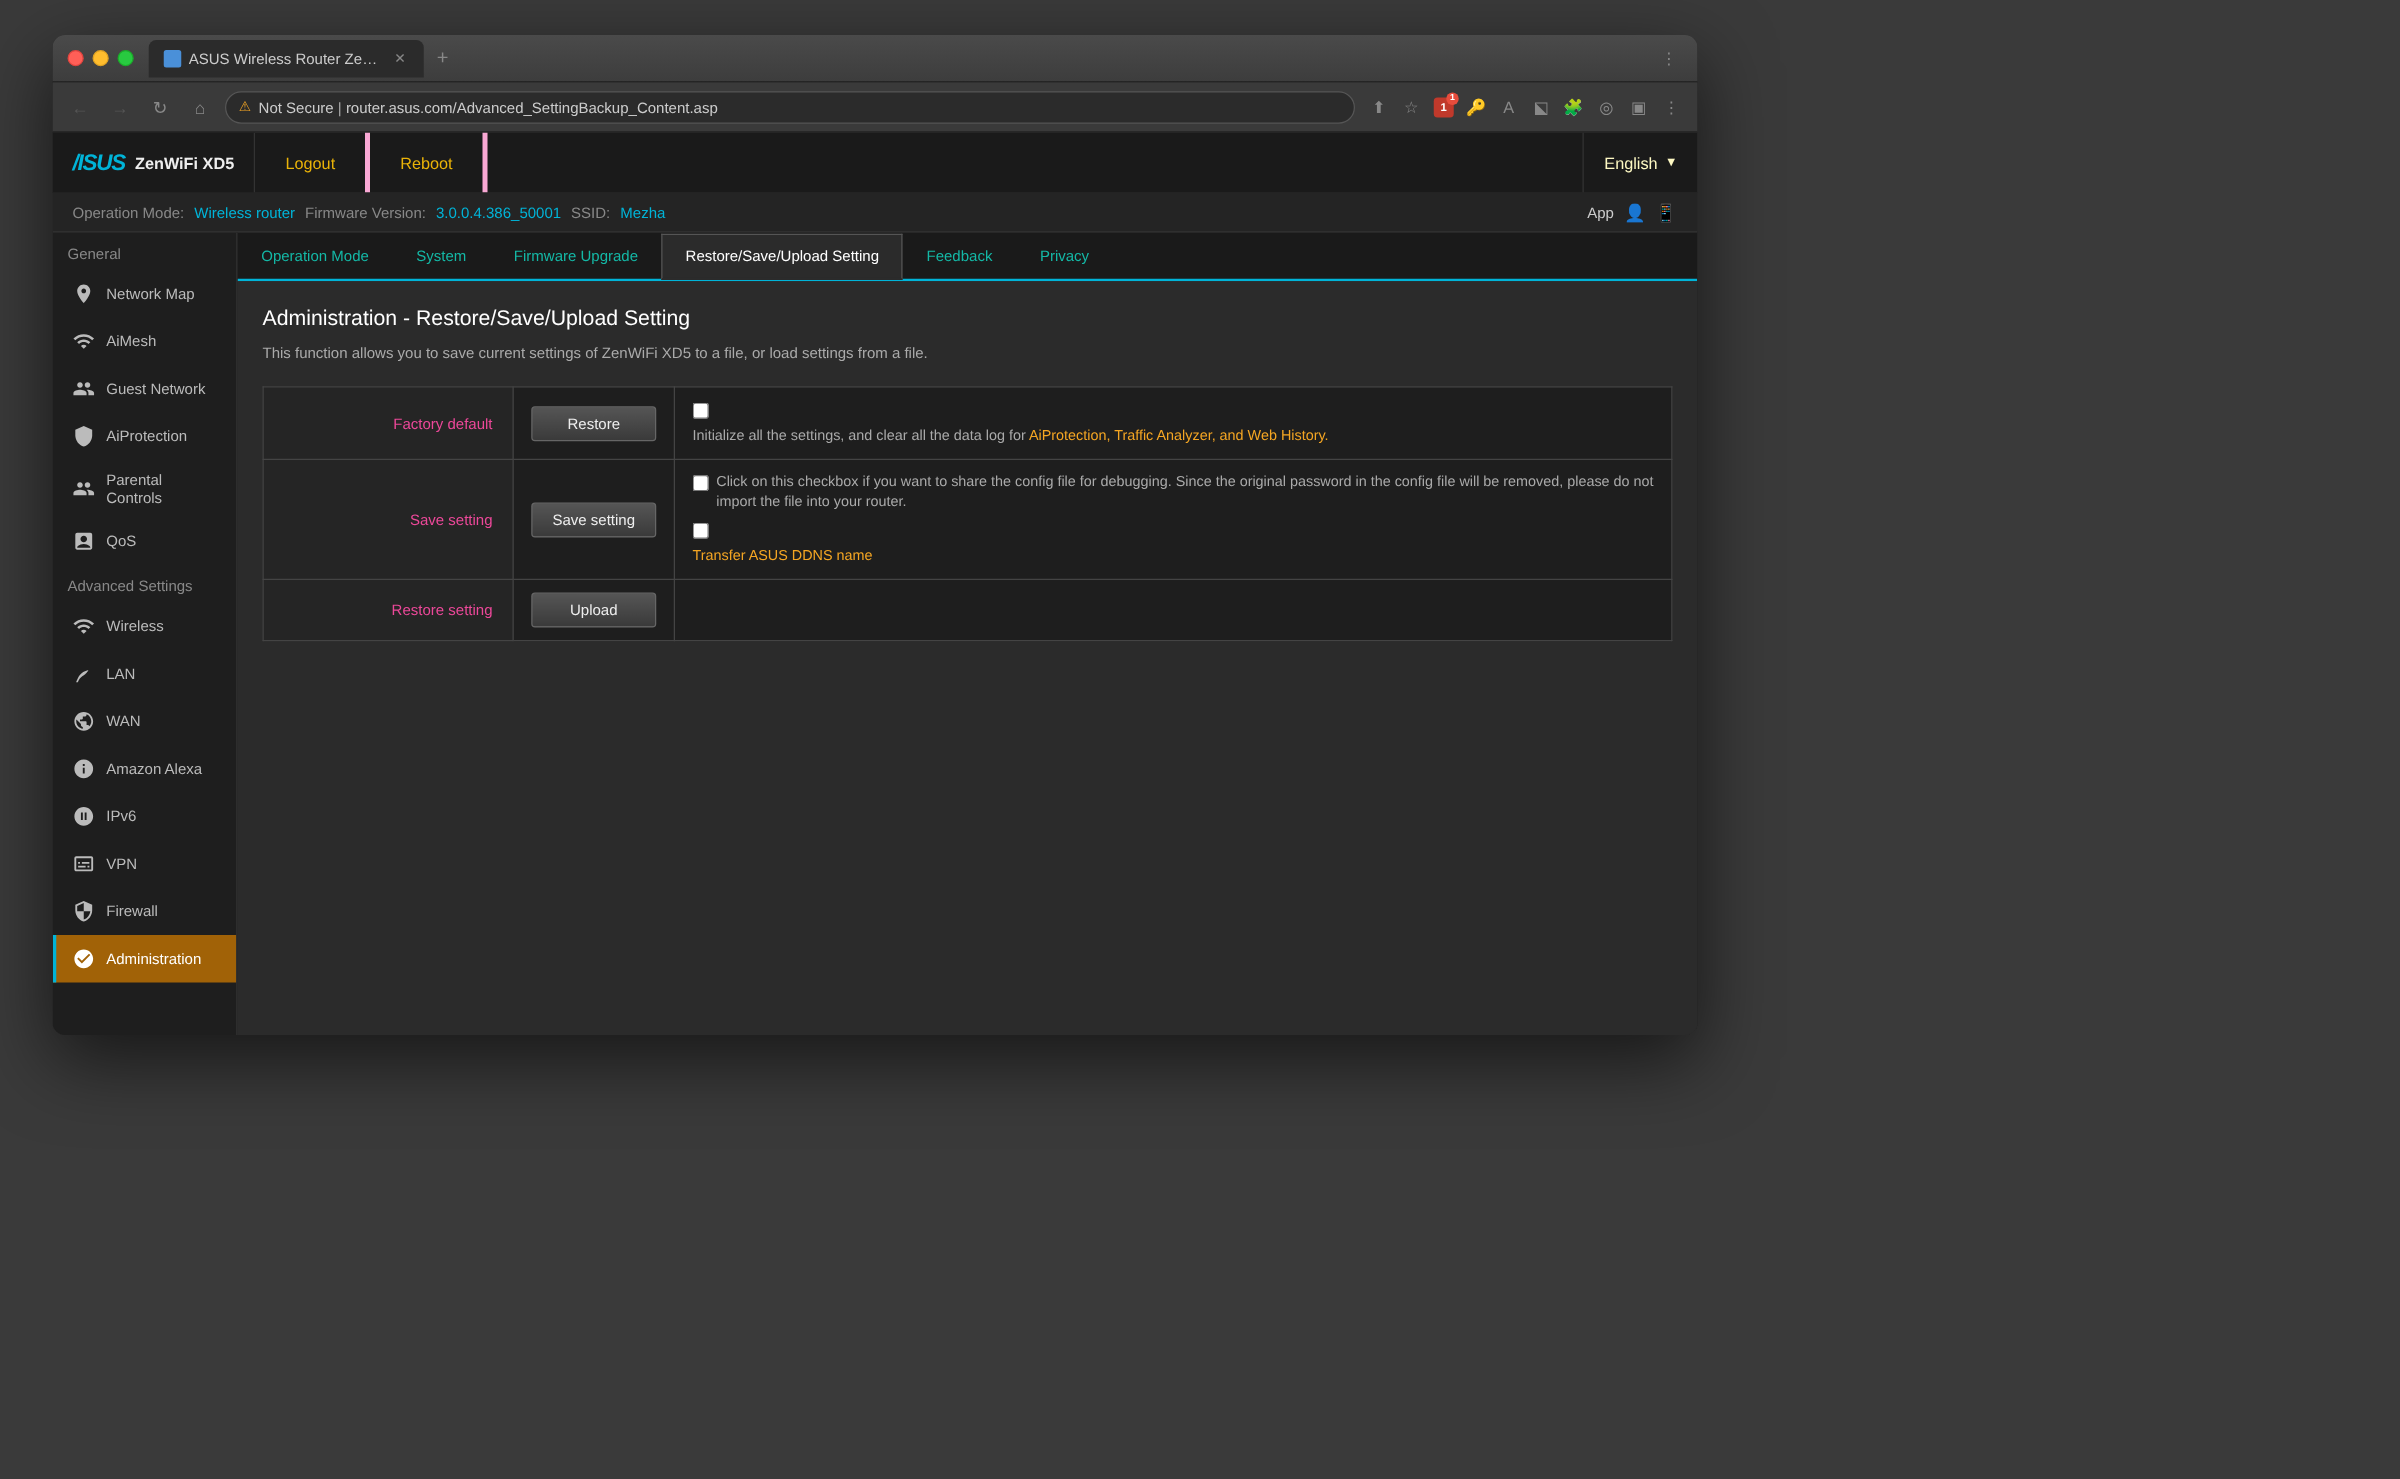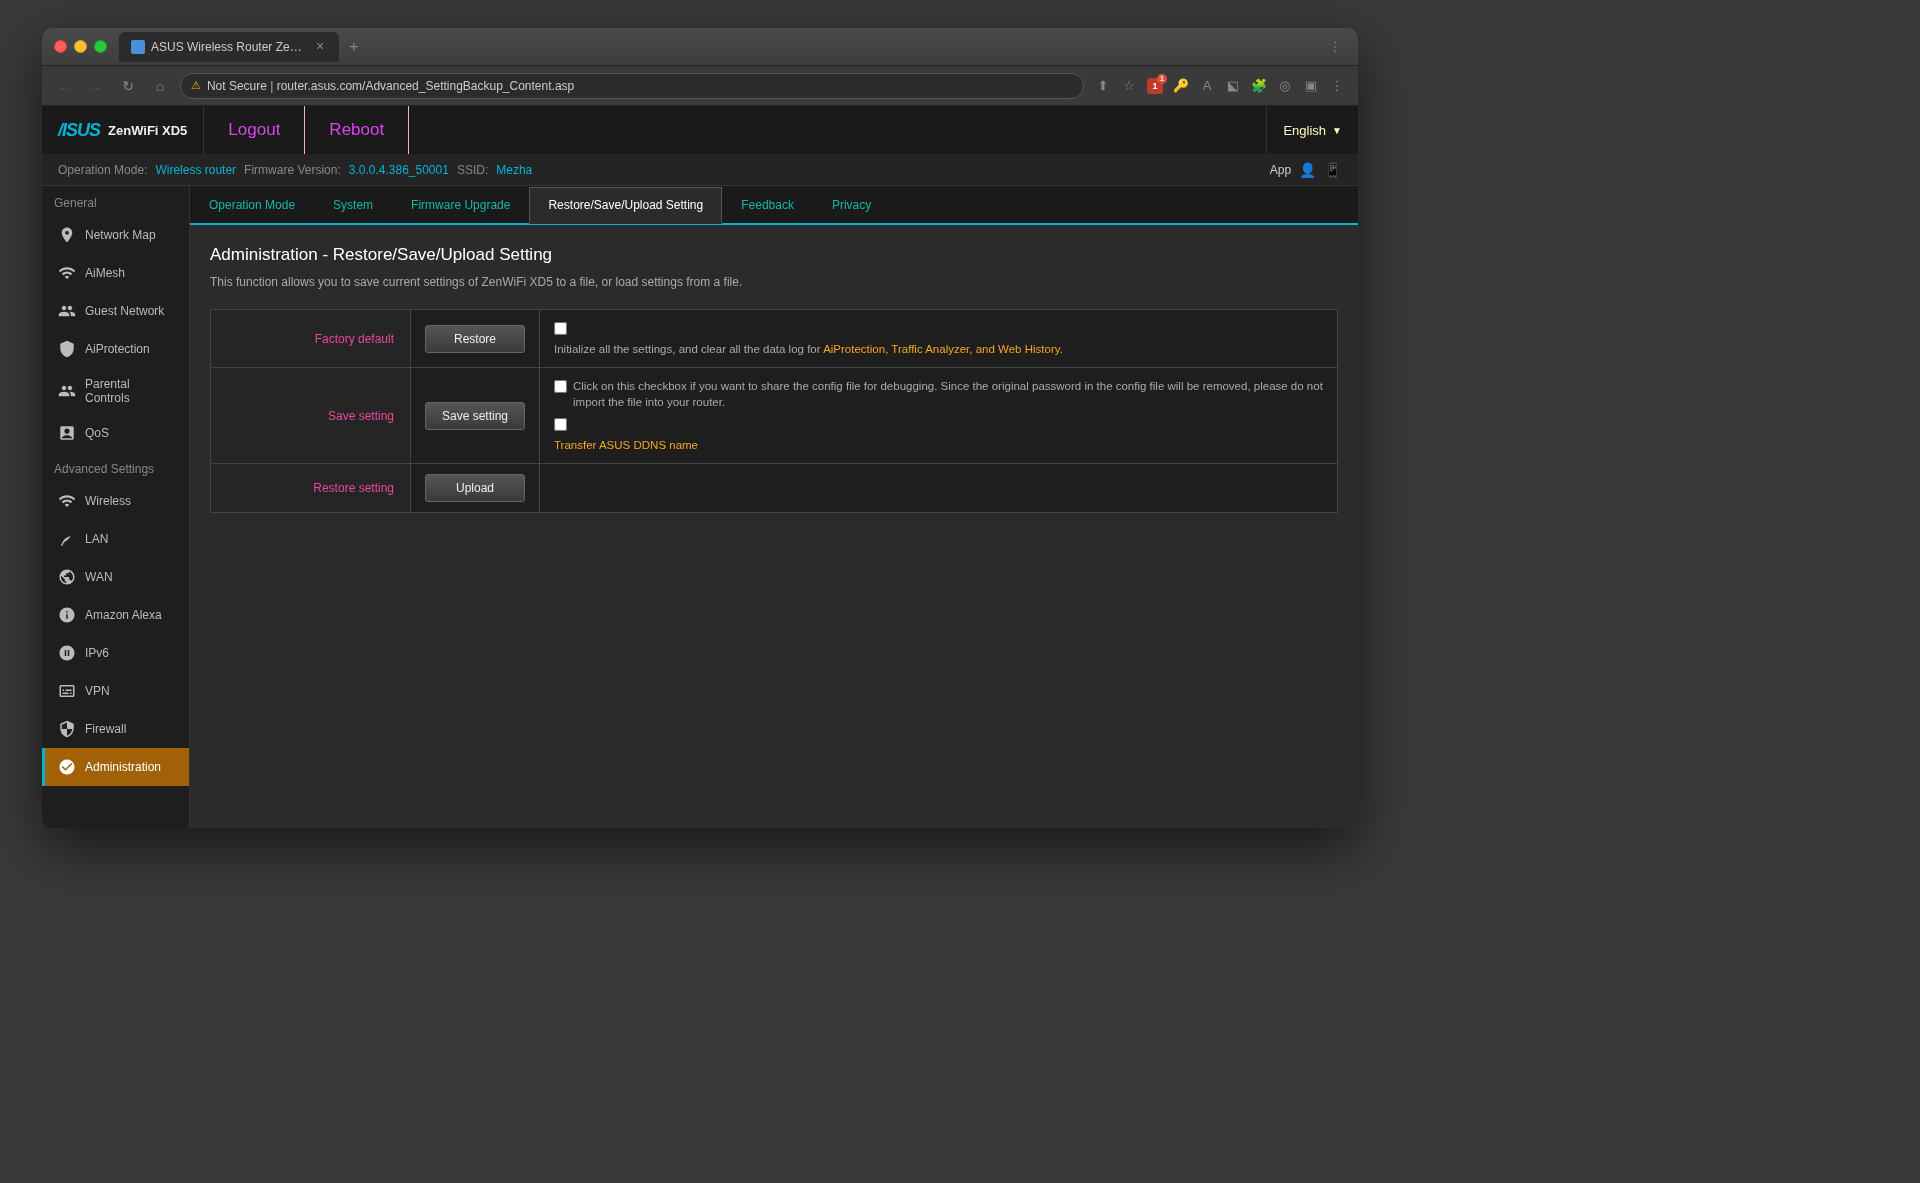--- a/index.html
+++ b/index.html
@@ -235,24 +235,24 @@
     .header-nav {
       display: flex;
       height: 100%;
       align-items: center;
     }
     .header-nav-btn {
       padding: 0 24px;
       height: 100%;
       display: flex;
       align-items: center;
-      color: #d946ef;
-      font-size: 17px;
-      cursor: pointer;
-      border-right: 1px solid #f9a8d4;
+      color: #eab308;
+      font-size: 13px;
+      cursor: pointer;
+      border-right: 4px solid #f9a8d4;
     }
     .header-spacer { flex: 1; }
     .lang-selector {
       display: flex;
       align-items: center;
       gap: 6px;
       padding: 0 16px;
       height: 100%;
       color: #fef9c3;
       font-size: 13px;

